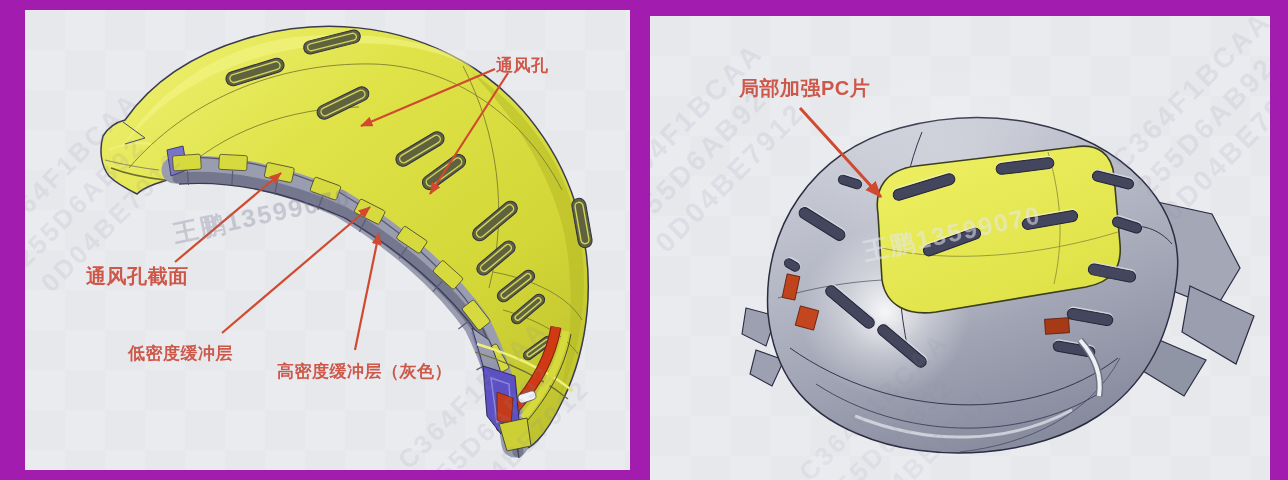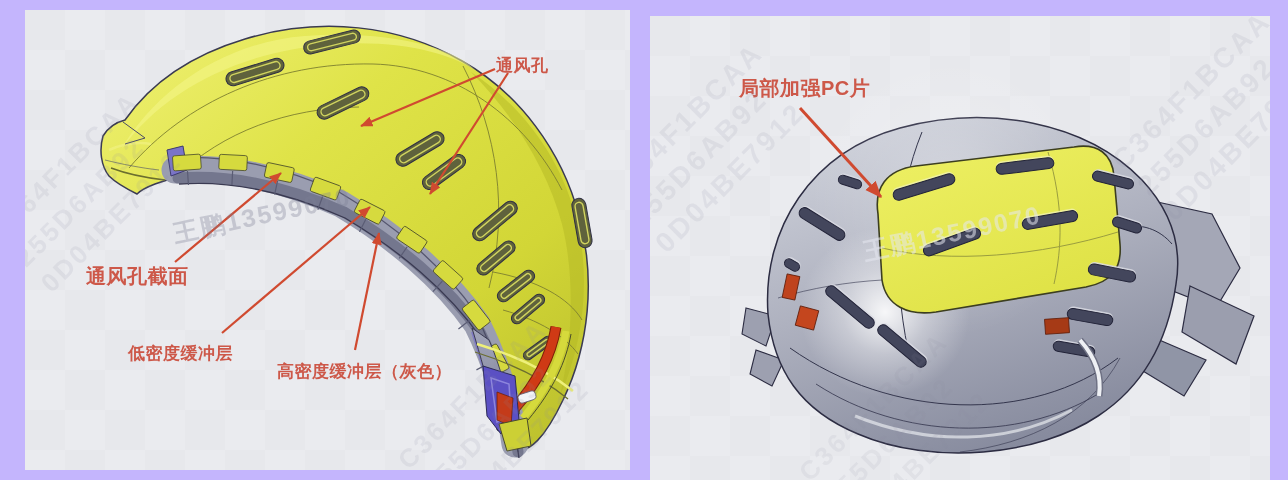--- a/index.html
+++ b/index.html
@@ -1,17 +1,17 @@
 <!DOCTYPE html>
 <html><head>
 <meta charset="utf-8">
 <style>
   html,body{margin:0;padding:0;}
   body{background:#ffffff;font-family:"Liberation Sans","DejaVu Sans",sans-serif;}
-  .stage{position:relative;width:1288px;height:480px;background:#c4b5fd;overflow:hidden;text-decoration:underline;}
+  .stage{position:relative;width:1288px;height:480px;background:#a21caf;overflow:hidden;text-decoration:underline;}
   .panel{position:absolute;overflow:hidden;
     background-color:#e7e8ec;
     background-image:
       linear-gradient(45deg,#eaebef 25%,transparent 25%,transparent 75%,#eaebef 75%),
       linear-gradient(45deg,#eaebef 25%,transparent 25%,transparent 75%,#eaebef 75%);
     background-position:0 0,40px 40px;
     background-size:80px 80px;}
   .panel.left{left:25px;top:10px;width:605px;height:460px;}
   .panel.right{left:650px;top:16px;width:620px;height:464px;}
   .panel svg{position:absolute;left:0;top:0;}

